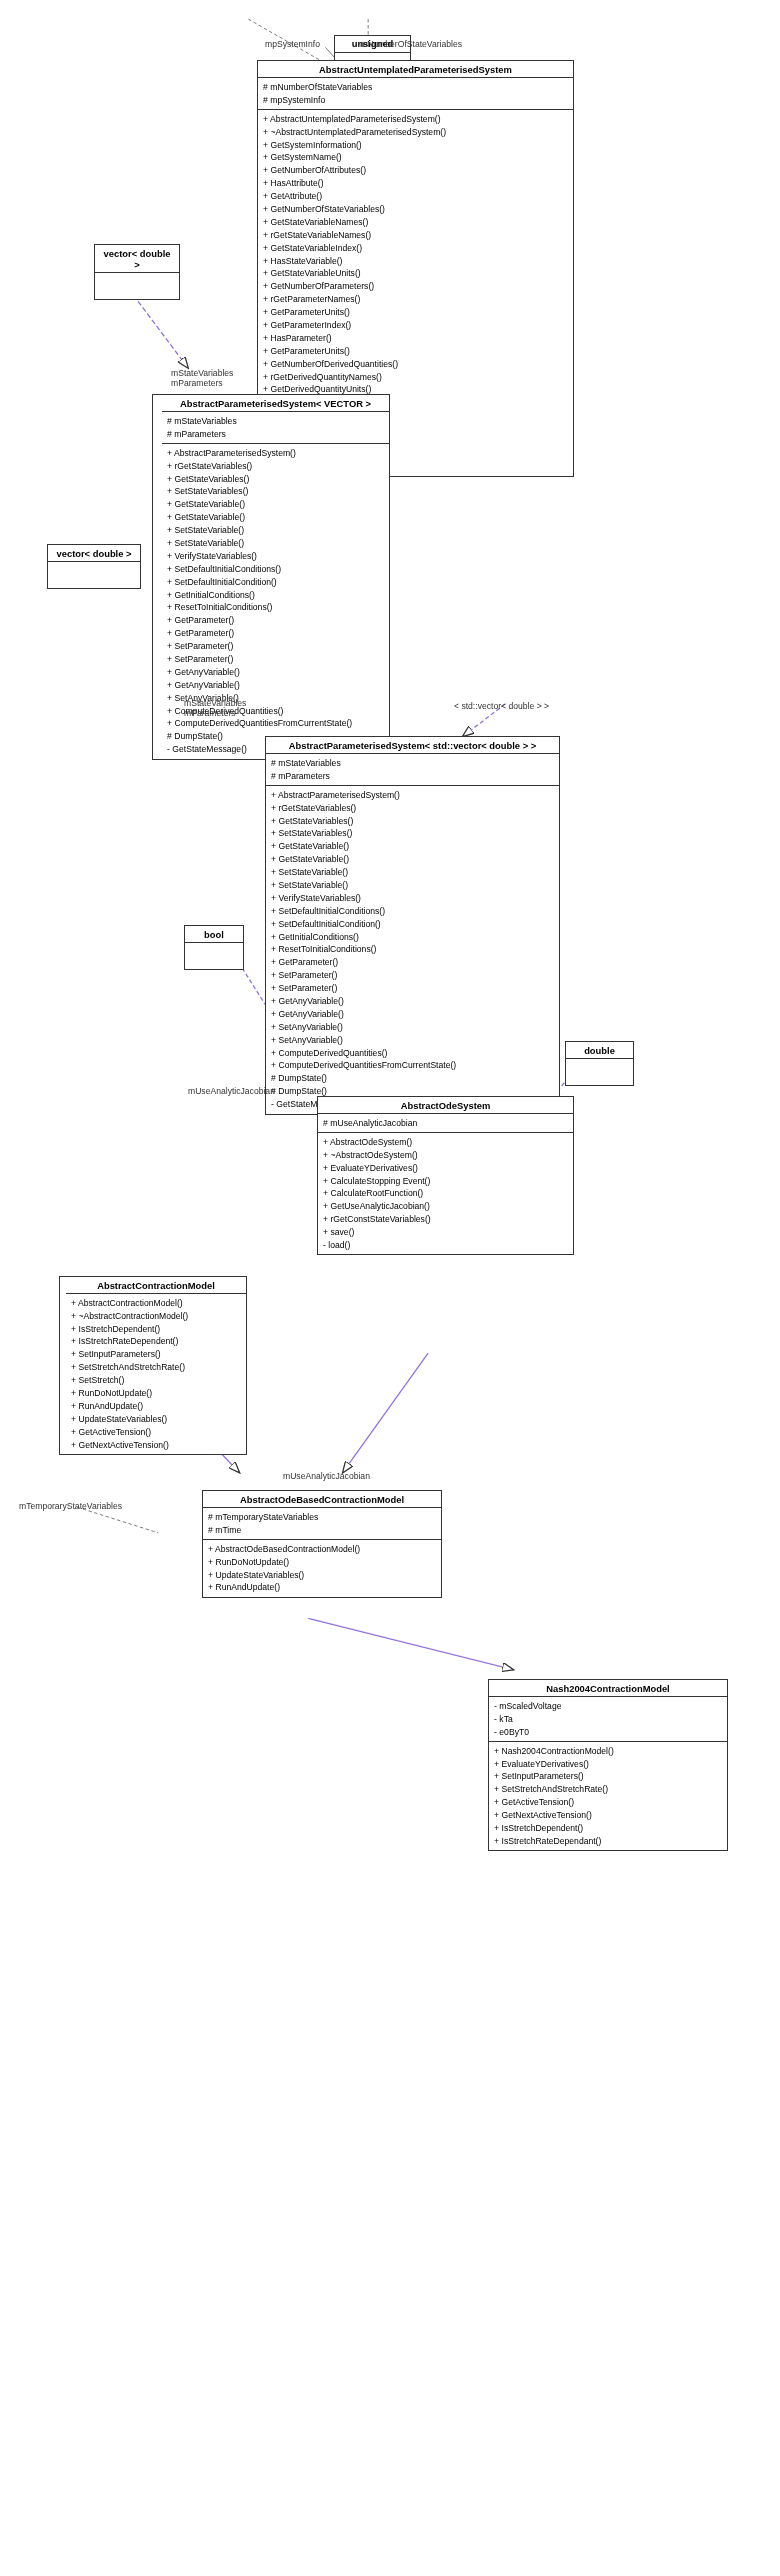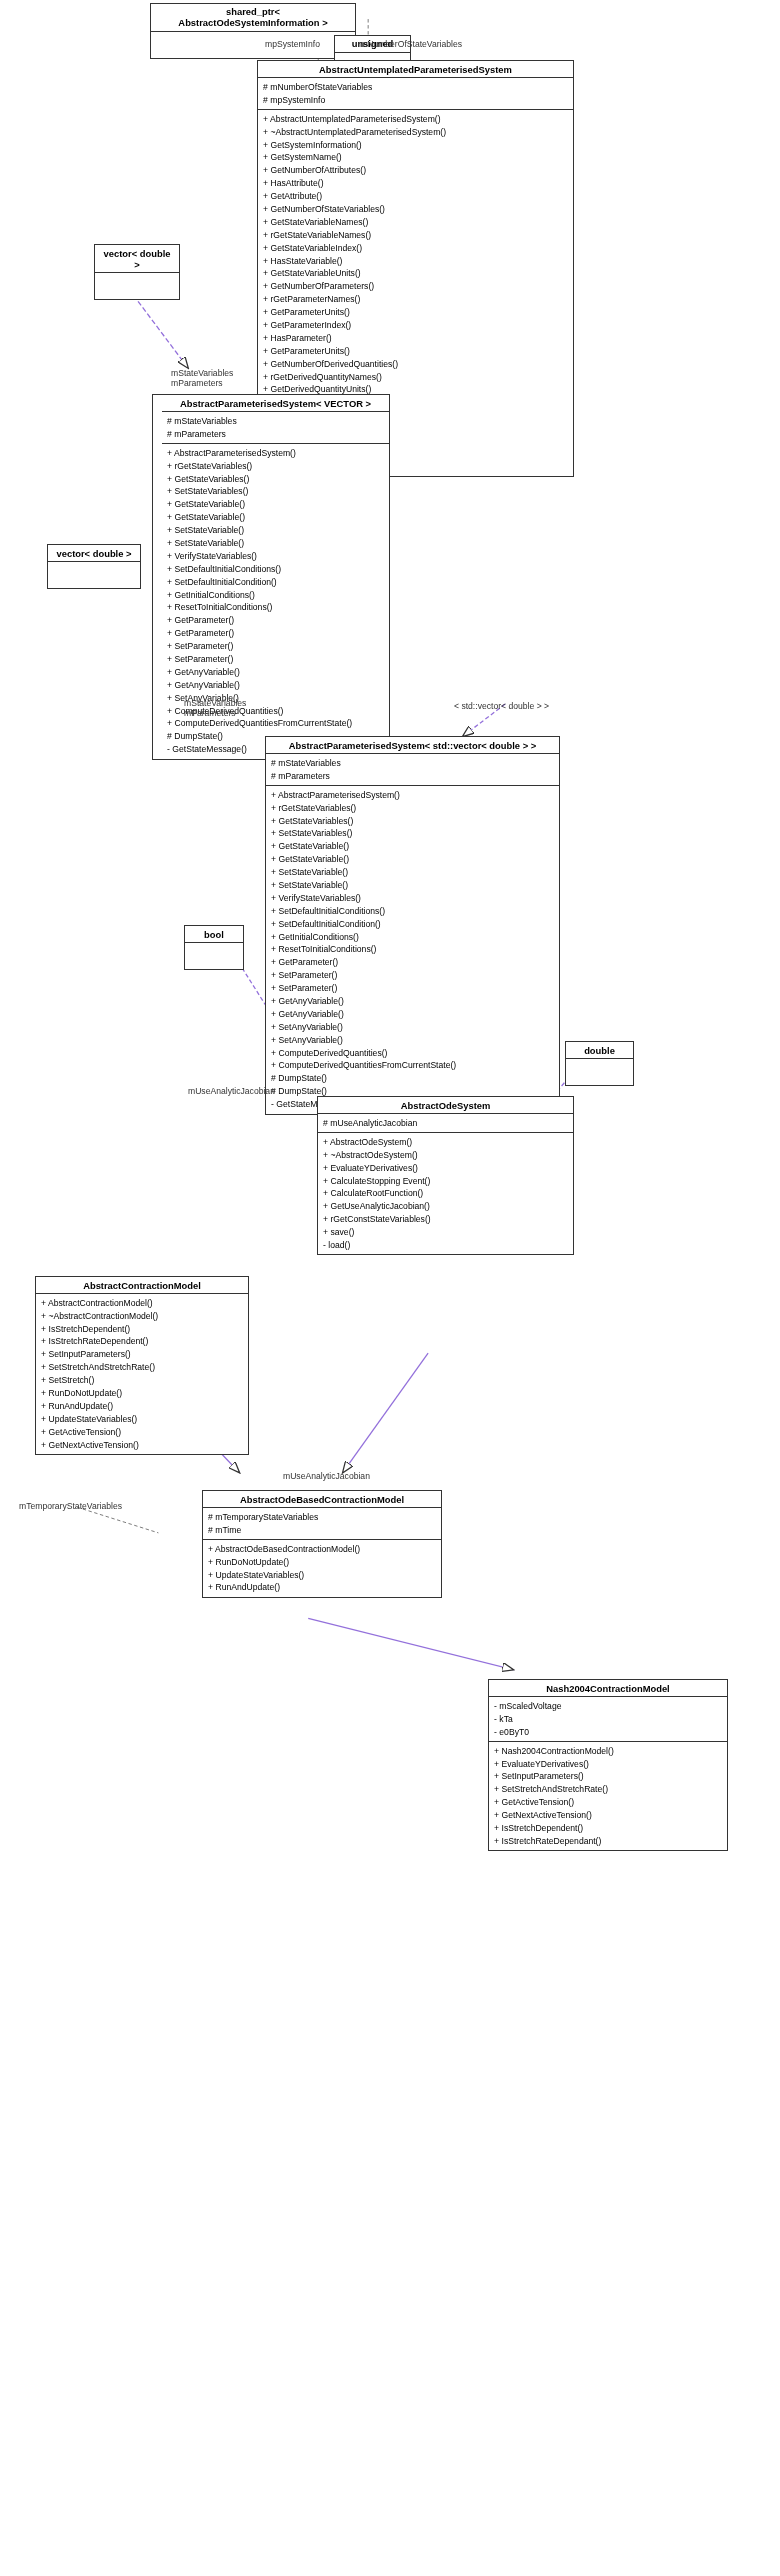--- a/index.html
+++ b/index.html
@@ -118,24 +118,20 @@
 
     <line x1="670" y1="1990" x2="640" y2="1978" stroke="#666" stroke-width="1"></line>
 
     <line x1="255" y1="818" x2="255" y2="860" stroke="#9370DB" stroke-width="1" stroke-dasharray="4,2"></line>
     <polyline points="230,860 255,860 255,858" fill="none" stroke="#9370DB" stroke-width="1" stroke-dasharray="4,2"></polyline>
 
     <line x1="590" y1="822" x2="540" y2="860" stroke="#9370DB" stroke-width="1.5" stroke-dasharray="5,3" marker-end="url(#arrow-hollow)"></line>
 
   </svg>
 
-  <div class="uml-box" style="left:150px; top:2.6px; width:206px;">
-    <div class="uml-box-header">shared_ptr&lt; AbstractOdeSystemInformation &gt;</div>
-    <div class="uml-box-section" style="height:26px;"></div>
-  </div>
 
   <div class="uml-box" style="left:334px; top:2.6px; width:77px;margin-top:32px;">
     <div class="uml-box-header">unsigned</div>
     <div class="uml-box-section" style="height:26px;"></div>
   </div>
 
   <div class="label-text" style="left:265px; top:39px;">mpSystemInfo</div>
 
   <div class="label-text" style="left:360px; top:39px;">mNumberOfStateVariables</div>
 
@@ -289,21 +285,21 @@
       <p>+ EvaluateYDerivatives()</p>
       <p>+ CalculateStopping Event()</p>
       <p>+ CalculateRootFunction()</p>
       <p>+ GetUseAnalyticJacobian()</p>
       <p>+ rGetConstStateVariables()</p>
       <p>+ save()</p>
       <p>- load()</p>
     </div>
   </div>
 
-  <div class="uml-box" style="left:35px; top:1276px; width:214px;">
+  <div class="uml-box" style="left:59px; top:1276px; width:188px;padding-left:6px;">
     <div class="uml-box-header">AbstractContractionModel</div>
     <div class="uml-box-section">
       <p>+ AbstractContractionModel()</p>
       <p>+ ~AbstractContractionModel()</p>
       <p>+ IsStretchDependent()</p>
       <p>+ IsStretchRateDependent()</p>
       <p>+ SetInputParameters()</p>
       <p>+ SetStretchAndStretchRate()</p>
       <p>+ SetStretch()</p>
       <p>+ RunDoNotUpdate()</p>

